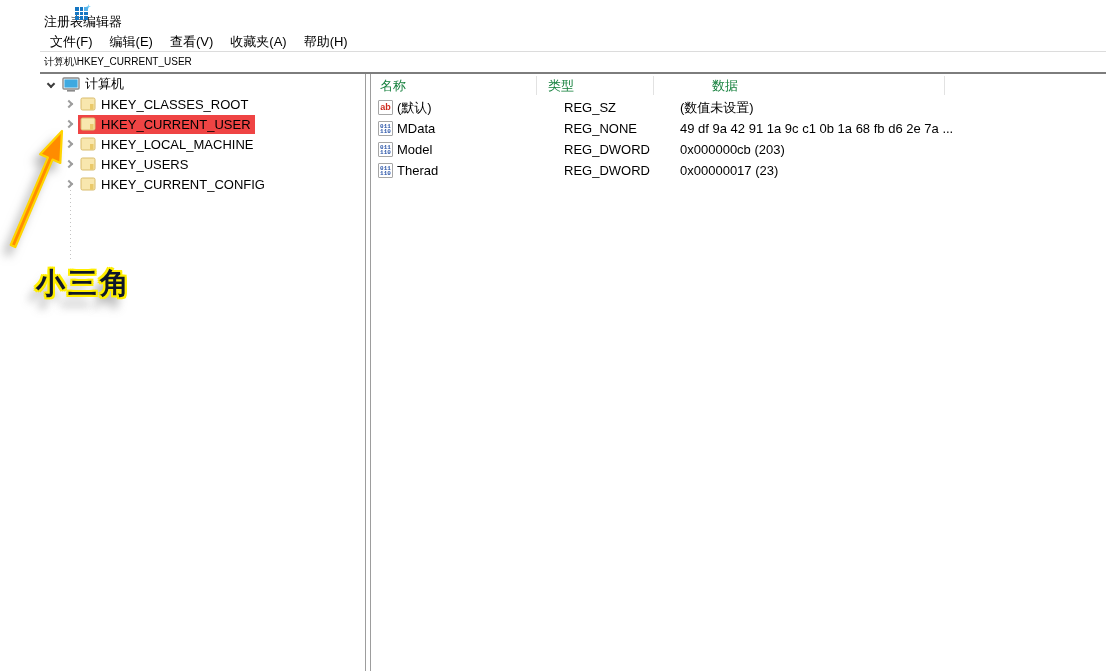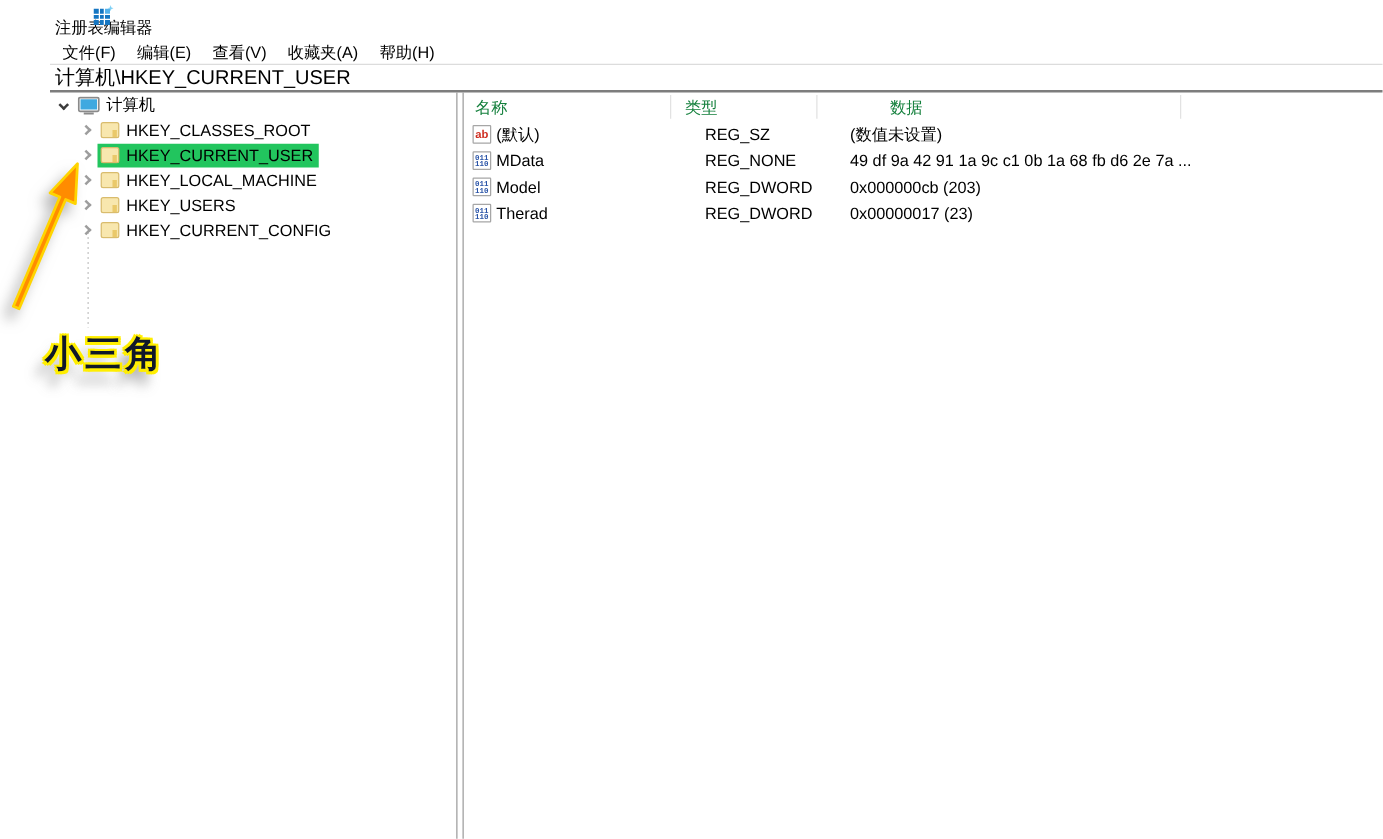--- a/index.html
+++ b/index.html
@@ -18,40 +18,40 @@
   #window-title { font-size:13px; }
 
   
   #menubar { position:absolute; left:44px; top:31px; height:19px; display:flex; font-size:13px; }
   .menu-item { padding:2px 7px 2px 6px; margin-right:4px; cursor:default; }
 
   .hline-menu { position:absolute; left:40px; right:0; top:51px; height:1px; background:#dcdcdc; }
 
   
   #addressbar { position:absolute; left:40px; right:0; top:52px; height:20px; display:flex; align-items:center; }
-  #address-text { font-size:16px; padding-left:4px; }
+  #address-text { font-size:10px; padding-left:4px; }
   .hline-addr { position:absolute; left:40px; right:0; top:72px; height:2px; background:#7d7d7d; }
 
   
   #tree-panel { position:absolute; left:40px; top:74px; width:325px; bottom:0; font-size:13px; }
   .split1 { position:absolute; left:365px; top:74px; bottom:0; width:1px; background:#9d9d9d; }
   .split2 { position:absolute; left:370px; top:74px; bottom:0; width:1px; background:#9d9d9d; }
   #list-panel { position:absolute; left:371px; top:74px; right:0; bottom:0; font-size:13px; }
 
   
   .tree-row { position:relative; height:20px; display:flex; align-items:center; }
   .chev { display:inline-block; width:6px; height:6px;
     border-right:2px solid #9d9d9d; border-bottom:2px solid #9d9d9d; flex:none; }
   .chev.right { transform:rotate(-45deg); }
   .chev.down  { transform:rotate(45deg); border-color:#3c3c3c; }
   .tree-root .chev { margin-left:8px; }
   .tree-child .chev { margin-left:26px; }
   .node { display:flex; align-items:center; height:19px; padding:0 4px 0 2px; margin-left:6px; }
   .node .icon { flex:none; margin-right:5px; display:inline-flex; }
-  .node.selected { background:#22c55e; }
+  .node.selected { background:#ef4444; }
   .tree-guides { position:absolute; left:30px; top:112px; width:1px; height:76px;
     background:repeating-linear-gradient(to bottom,#b5b5b5 0 1px,transparent 1px 4px); opacity:.8; }
 
   
   .lv-header { position:relative; height:23px; display:flex; align-items:center; }
   .lv-h { color:#15803d; }
   .lv-h.c1 { padding-left:9px; width:165px; }
   .lv-h.c2 { padding-left:12px; width:117px; }
   .lv-h.c3 { padding-left:11px;margin-left:48px; }
   .hdr-sep { position:absolute; top:2px; height:19px; width:1px; background:#e2e2e2; }

